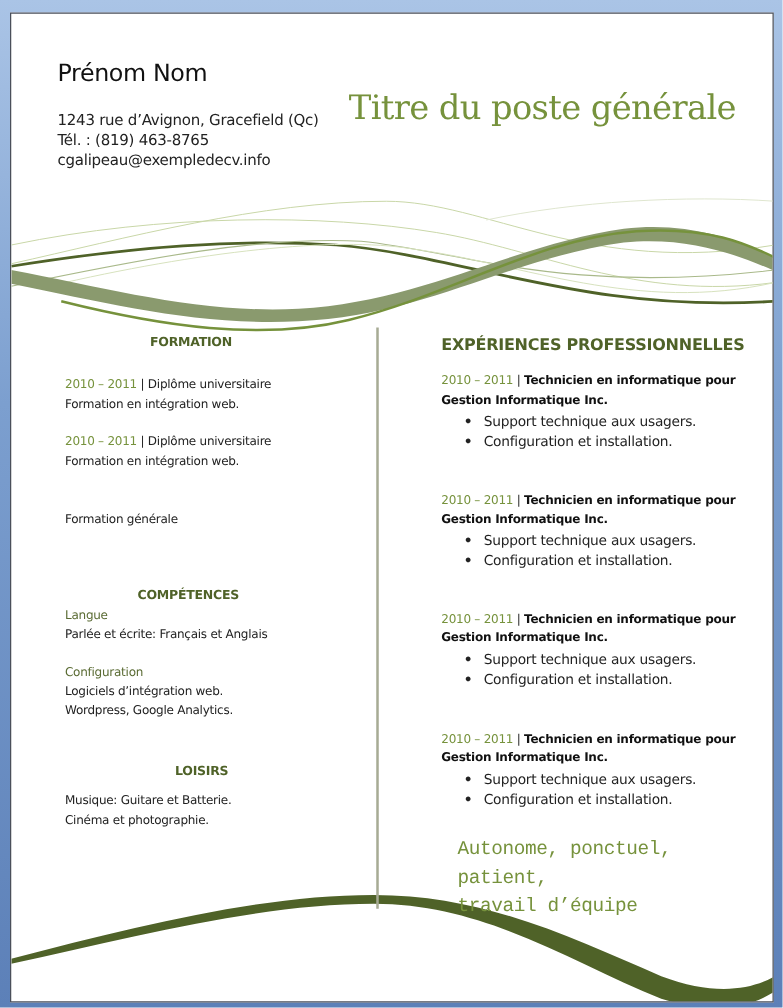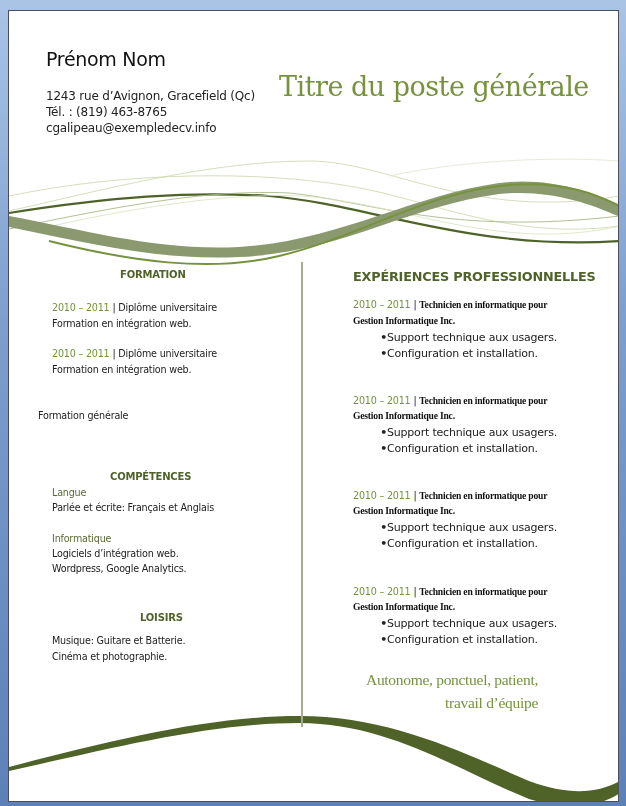--- a/index.html
+++ b/index.html
@@ -1,34 +1,34 @@
 <!DOCTYPE html>
 <html><head>
 <meta charset="utf-8">
 <style>
   html,body{margin:0;padding:0;}
   body{width:626px;height:806px;overflow:hidden;position:relative;
     background:linear-gradient(180deg,#aac4e6 0%,#7c9fcf 40%,#5c80b8 100%);
     font-family:"DejaVu Sans","Liberation Sans",sans-serif;}
   .page{position:absolute;left:8px;top:10px;width:611px;height:792px;background:#fff;
     border:1px solid #4a4f5a;box-sizing:border-box;overflow:hidden;}
-  .abs{position:absolute;text-align:right;}
+  .abs{position:absolute;}
   .name{left:37px;top:37px;font-size:19px;color:#111;letter-spacing:-0.3px;}
   .contact{left:37px;font-size:12px;color:#222;letter-spacing:-0.2px;}
   .job-title{left:270px;top:60px;font-family:"DejaVu Serif","Liberation Serif",serif;
     font-size:27px;color:#76923c;letter-spacing:-0.5px;}
   .sec-h{font-weight:bold;color:#4f6228;font-size:10px;letter-spacing:-0.2px;}
   .txt{font-size:9.6px;color:#222;letter-spacing:-0.2px;white-space:nowrap;}
   .green{color:#76923c;}
   .olive{color:#5a6b33;}
-  .b{font-weight:bold;color:#111;font-family:Liberation Serif, serif;}
+  .b{font-weight:bold;color:#111;}
   .bullet-row{font-size:11px;color:#222;white-space:nowrap;letter-spacing:-0.2px;}
   .bullet-row .dot{display:inline-block;width:16px;font-weight:bold;}
   .divider{left:292px;top:251px;width:2px;height:465px;background:#a7ab94;}
-  .quote{left:357px;top:657px;font-family:Liberation Serif, serif;
+  .quote{left:357px;top:657px;font-family:Liberation Mono, monospace;
     font-size:15.5px;color:#76923c;line-height:23px;letter-spacing:-0.3px;}
   svg.deco{position:absolute;left:0;top:0;}
 </style>
 </head>
 <body>
 
 <div class="page">
 
   <svg class="deco" width="611" height="792" viewBox="0 0 611 792">
 
@@ -55,26 +55,26 @@
   <div class="abs txt" style="left:43px;top:291px">
     <span class="green">2010 – 2011</span><span> | </span><span>Diplôme universitaire</span>
   </div>
   <div class="abs txt" style="left:43px;top:307px">Formation en intégration web.</div>
 
   <div class="abs txt" style="left:43px;top:337px">
     <span class="green">2010 – 2011</span><span> | </span><span>Diplôme universitaire</span>
   </div>
   <div class="abs txt" style="left:43px;top:353px">Formation en intégration web.</div>
 
-  <div class="abs txt" style="left:29px;top:399px">Formation générale</div>
+  <div class="abs txt" style="left:43px;top:399px">Formation générale</div>
 
   <div class="abs sec-h" style="left:101px;top:460px">COMPÉTENCES</div>
   <div class="abs txt olive" style="left:43px;top:476px">Langue</div>
   <div class="abs txt" style="left:43px;top:491px">Parlée et écrite: Français et Anglais</div>
-  <div class="abs txt olive" style="left:43px;top:522px">Informatique</div>
+  <div class="abs txt olive" style="left:43px;top:522px">Configuration</div>
   <div class="abs txt" style="left:43px;top:537px">Logiciels d’intégration web.</div>
   <div class="abs txt" style="left:43px;top:552px">Wordpress, Google Analytics.</div>
 
   <div class="abs sec-h" style="left:131px;top:601px">LOISIRS</div>
   <div class="abs txt" style="left:43px;top:624px">Musique: Guitare et Batterie.</div>
   <div class="abs txt" style="left:43px;top:640px">Cinéma et photographie.</div>
 
   <div class="abs divider"></div>
 
   <div class="abs sec-h" style="left:344px;top:258px;font-size:12.8px">EXPÉRIENCES PROFESSIONNELLES</div>

